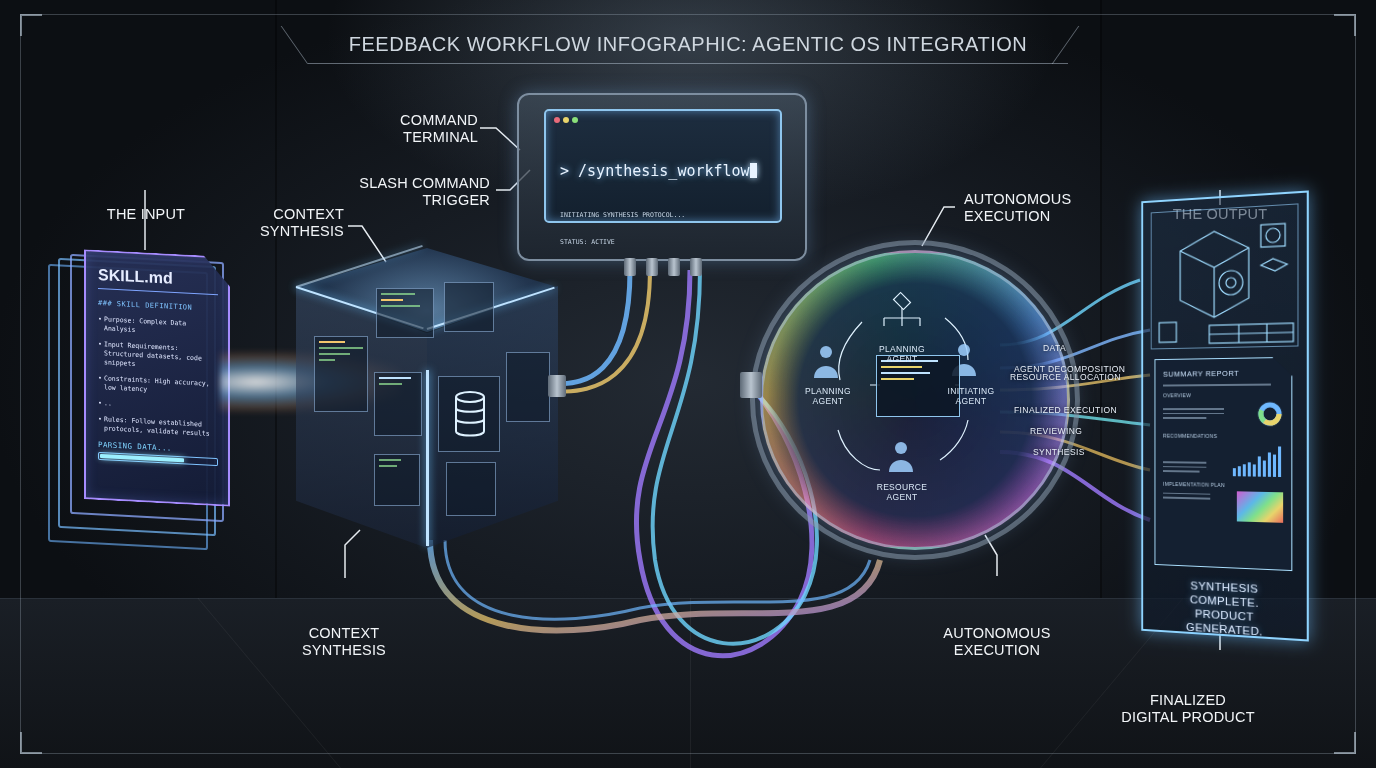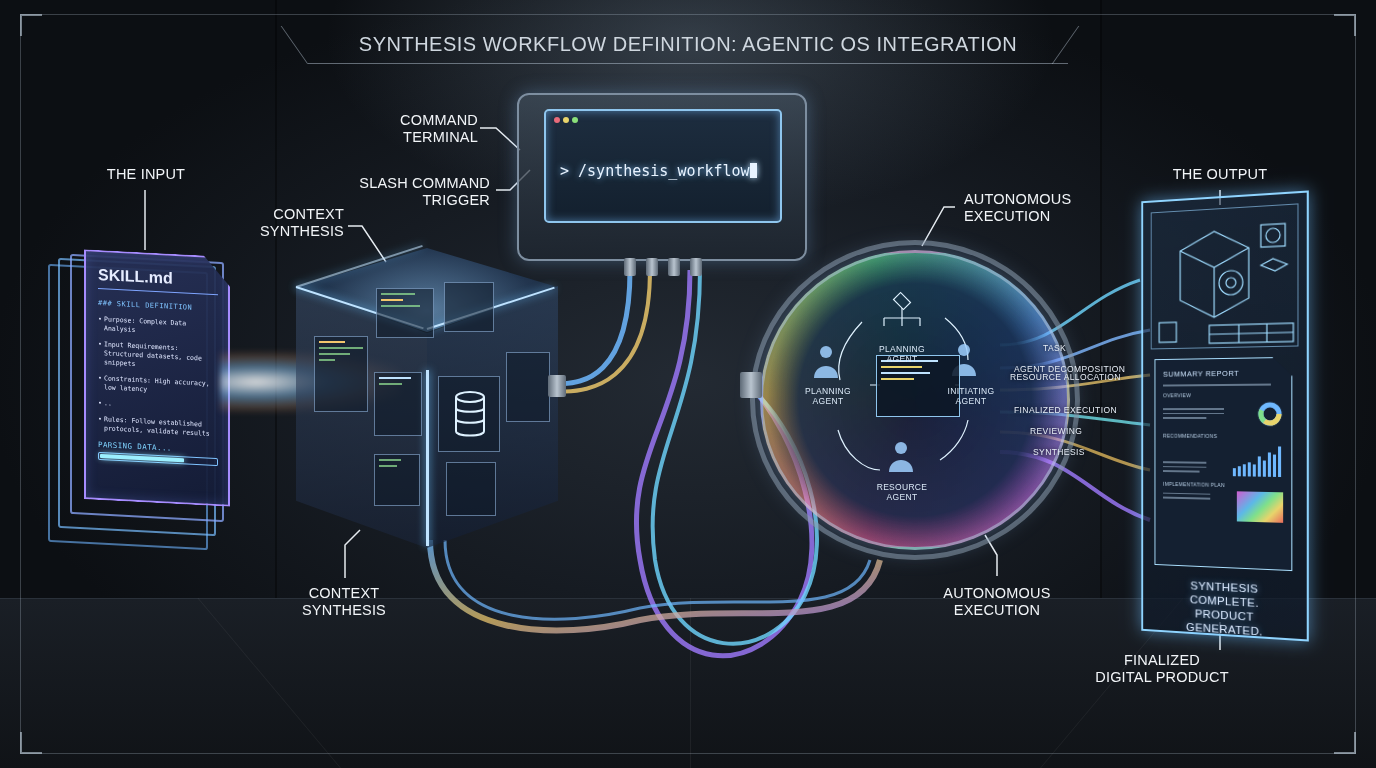--- a/index.html
+++ b/index.html
@@ -34,21 +34,21 @@
   .title-bar::before, .title-bar::after {
     content: ""; position: absolute; top: 0; width: 16px; height: 38px;
     border-left: 1px solid rgba(200,215,230,0.45);
   }
   .title-bar::before { left: -14px; transform: skewX(35deg); }
   .title-bar::after { right: -14px; transform: skewX(-35deg); }
   .title-text { font-size: 20px; letter-spacing: 0.5px; color: #cfd7df; font-weight: normal; }
 
   .callout { position: absolute; font-size: 14.5px; line-height: 17px; color: #f2f5f8; text-transform: uppercase; letter-spacing: 0.2px; }
   .callout.right { text-align: right; }
-  .callout.center { text-align: center; }
+  .callout.center { text-align: center; margin-top: 40px; }
   svg.leaders { position: absolute; inset: 0; pointer-events: none; }
 
   
   .doc-layer { position: absolute; border: 2px solid; border-radius: 3px; }
   .doc-main {
     position: absolute; left: 84px; top: 253px; width: 146px; height: 250px;
     background: linear-gradient(160deg, rgba(40,50,90,0.92), rgba(20,28,55,0.95));
     border: 2px solid #a68cff; box-shadow: 0 0 14px rgba(140,120,255,0.65), inset 0 0 12px rgba(120,140,255,0.25);
     clip-path: polygon(0 0, 82% 0, 100% 12%, 100% 100%, 0 100%);
     transform: skewY(3deg);
@@ -162,21 +162,21 @@
 </div>
 
 <div class="frame">
   <div class="frame-corner" style="left:-1px;top:-1px;border-width:2px 0 0 2px"></div>
   <div class="frame-corner" style="right:-1px;top:-1px;border-width:2px 2px 0 0"></div>
   <div class="frame-corner" style="left:-1px;bottom:-1px;border-width:0 0 2px 2px"></div>
   <div class="frame-corner" style="right:-1px;bottom:-1px;border-width:0 2px 2px 0"></div>
 </div>
 
 <div class="title-bar">
-  <h1 class="title-text">SYNTHESIS WORKFLOW DEFINITION: AGENTIC OS INTEGRATION</h1>
+  <h1 class="title-text">FEEDBACK WORKFLOW INFOGRAPHIC: AGENTIC OS INTEGRATION</h1>
 </div>
 
 <svg class="leaders" width="1376" height="768">
   <defs>
     <linearGradient id="cableA" x1="0" y1="0" x2="1" y2="1">
       <stop offset="0" stop-color="#6fb8ff"></stop>
         <stop offset="0.5" stop-color="#e8c46a"></stop>
         <stop offset="1" stop-color="#a07bff"></stop>
     </linearGradient>
   </defs>
@@ -226,21 +226,21 @@
 </div>
 <div class="callout center" style="left:1160px;top:166px;width:120px">THE OUTPUT</div>
 <div class="callout center" style="left:292px;top:585px;width:104px">
   <div>CONTEXT</div>
   <div>SYNTHESIS</div>
 </div>
 <div class="callout center" style="left:936px;top:585px;width:122px">
   <div>AUTONOMOUS</div>
   <div>EXECUTION</div>
 </div>
-<div class="callout center" style="left:1092px;top:652px;width:140px">
+<div class="callout center" style="left:1118px;top:652px;width:140px">
   <div>FINALIZED</div>
   <div>DIGITAL PRODUCT</div>
 </div>
 
 <div>
   <div class="doc-layer" style="left:48px;top:268px;width:160px;height:278px;border-color:rgba(110,180,255,0.6);transform:skewY(3deg)"></div>
   <div class="doc-layer" style="left:58px;top:262px;width:158px;height:270px;border-color:rgba(120,190,255,0.7);transform:skewY(3deg)"></div>
   <div class="doc-layer" style="left:70px;top:258px;width:154px;height:260px;border-color:rgba(140,170,255,0.75);transform:skewY(3deg)"></div>
   <div class="doc-main">
     <div class="doc-title">SKILL.md</div>
@@ -302,20 +302,24 @@
 </div>
 <div class="connector" style="left:548px;top:375px;width:18px;height:22px"></div>
 
 <div class="terminal-shell">
   <div class="terminal-screen">
     <span class="dot" style="left:8px;background:#e86b7a"></span>
     <span class="dot" style="left:17px;background:#e8d46b"></span>
     <span class="dot" style="left:26px;background:#8be07a"></span>
     <div class="term-cmd">
       <span>&gt; /synthesis_workflow</span><span class="cursor"></span>
+    </div>
+    <div class="term-status">
+      <div>INITIATING SYNTHESIS PROTOCOL...</div>
+      <div>STATUS: ACTIVE</div>
     </div>
   </div>
 </div>
 <div class="connector" style="left:624px"></div>
 <div class="connector" style="left:646px"></div>
 <div class="connector" style="left:668px"></div>
 <div class="connector" style="left:690px"></div>
 
 <div class="sphere-ring"></div>
 <div class="sphere"></div>
@@ -358,21 +362,21 @@
 </div>
 <div class="agent" style="left:936px;top:386px;width:70px">
   <div>INITIATING</div>
     <div>AGENT</div>
 </div>
 <div class="agent" style="left:870px;top:482px;width:64px">
   <div>RESOURCE</div>
     <div>AGENT</div>
 </div>
 
-<div class="stream-label" style="left:1043px;top:343px">TASK</div>
+<div class="stream-label" style="left:1043px;top:343px">DATA</div>
 <div class="stream-label" style="left:1014px;top:364px">AGENT DECOMPOSITION</div>
 <div class="stream-label" style="left:1010px;top:372px">RESOURCE ALLOCATION</div>
 <div class="stream-label" style="left:1014px;top:405px">FINALIZED EXECUTION</div>
 <div class="stream-label" style="left:1030px;top:426px">REVIEWING</div>
 <div class="stream-label" style="left:1033px;top:447px">SYNTHESIS</div>
 
 <div class="output-panel">
   <div class="blueprint">
     <svg width="150" height="140" viewBox="0 0 150 140">
       <g fill="none" stroke="#9fdcff" stroke-width="1.2">

